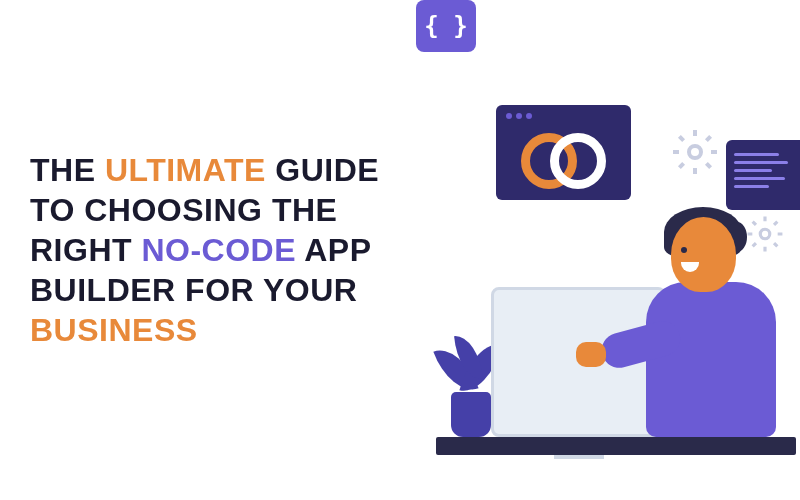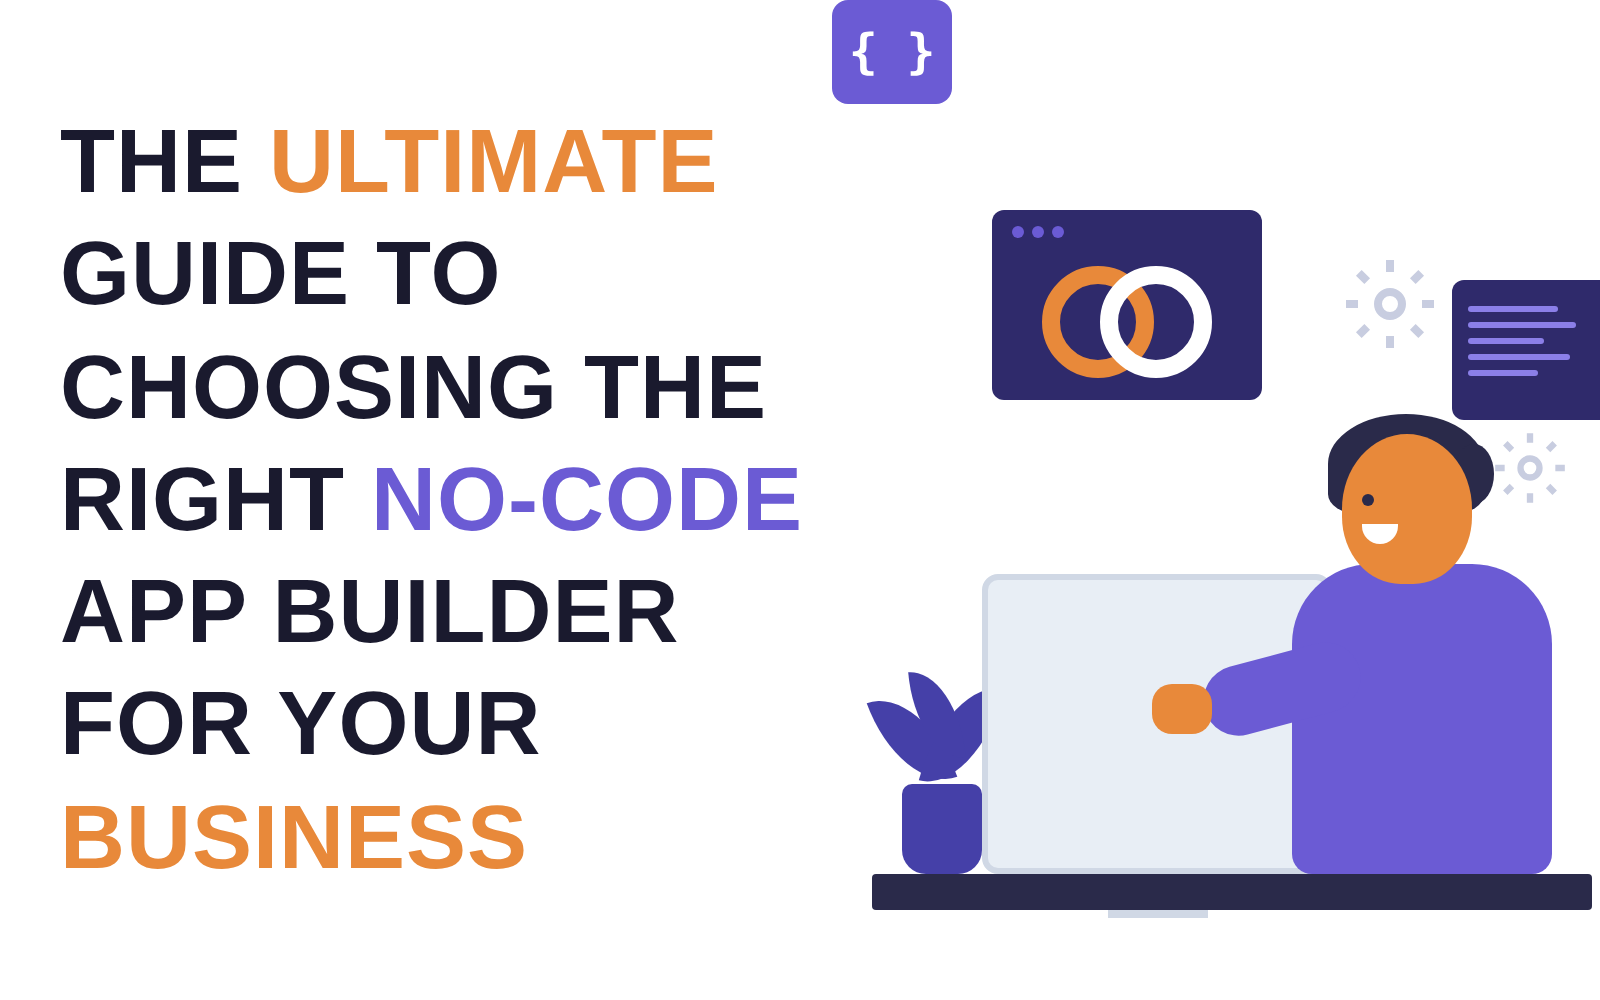--- a/index.html
+++ b/index.html
@@ -14,21 +14,21 @@
     .container {
       display: flex;
       width: 100%;
       height: 100%;
       align-items: center;
     }
     .headline {
       width: 52%;
       padding: 20px 10px 20px 30px;
       font-weight: 900;
-      font-size: 45px;
+      font-size: 32px;
       line-height: 1.25;
       letter-spacing: 0.5px;
       text-transform: uppercase;
     }
     .headline span { display: inline; }
     .c-dark { color: #1a1a2e; }
     .c-orange { color: #e8893a; }
     .c-purple { color: #6b5bd4; }
     .illustration {
       width: 48%;

